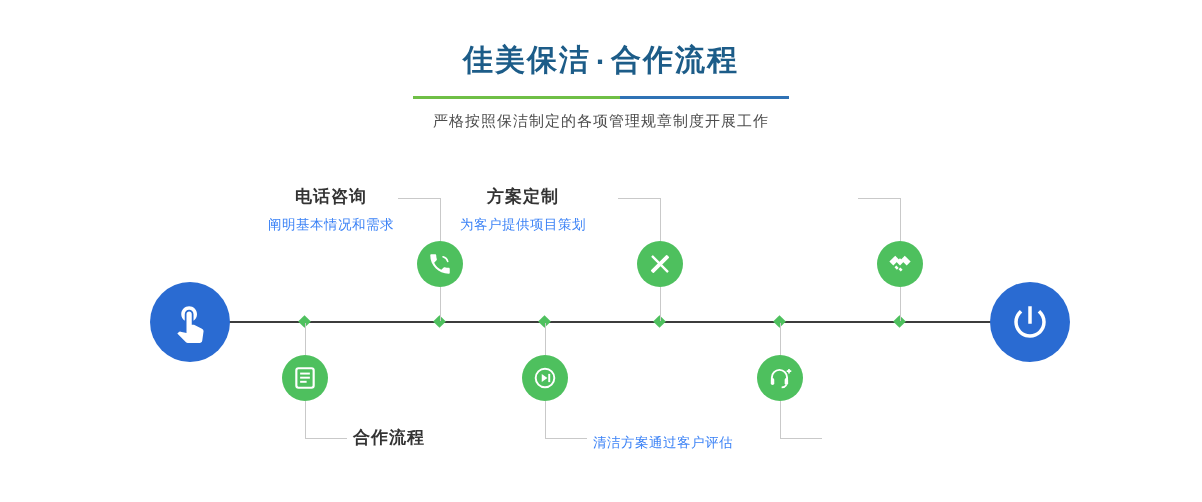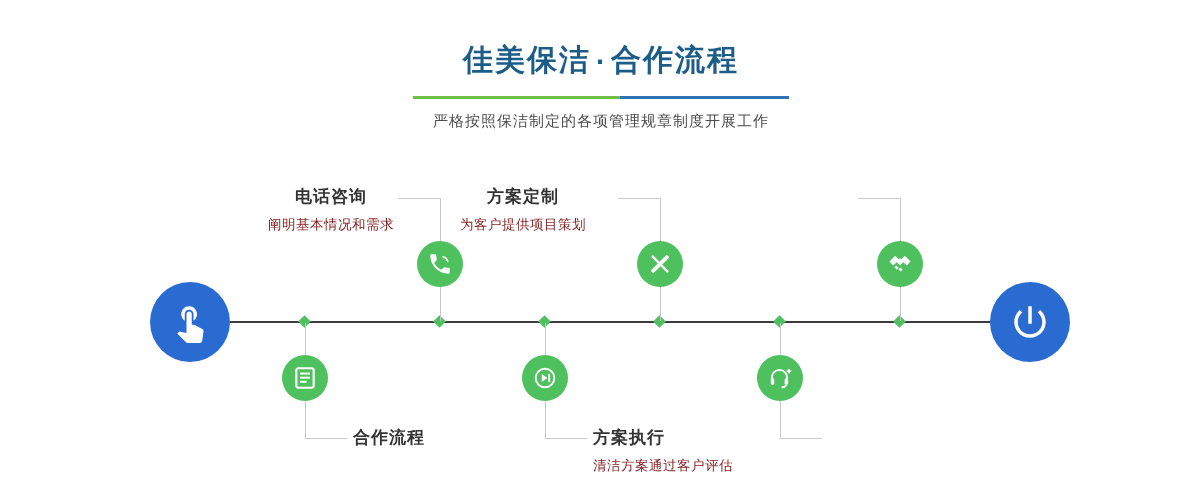--- a/index.html
+++ b/index.html
@@ -28,21 +28,21 @@
   .step-node svg { width: 26px; height: 26px; }
 
   .diamond { position: absolute; width: 9px; height: 9px; background: #4ec05e;
     transform: rotate(45deg); top: 317px; }
 
   .vline { position: absolute; width: 1px; background: #c9c9c9; }
   .hline { position: absolute; height: 1px; background: #c9c9c9; }
 
   .step-label { position: absolute; }
   .step-label .step-title { font-size: 17px; font-weight: bold; color: #333; letter-spacing: 1px; line-height: 23px; }
-  .step-label .step-desc  { font-size: 13.5px; color: #7f1d1d; margin-top: 7px; letter-spacing: 0.5px; white-space: nowrap; }
+  .step-label .step-desc  { font-size: 13.5px; color: #3b82f6; margin-top: 7px; letter-spacing: 0.5px; white-space: nowrap; }
   .label-top { text-align: center; }
   .label-bottom { text-align: left; }
 </style>
 </head>
 <body>
 
 <div class="canvas">
 
   <div class="page-title">佳美保洁·合作流程</div>
   <div class="title-underline">
@@ -134,21 +134,20 @@
   <div class="vline" style="left:545px; top:401px; height:37px"></div>
   <div class="hline" style="left:545px; top:438px; width:42px"></div>
   <div class="step-node" style="left:522px; top:355px">
     <svg viewBox="0 0 24 24">
       <circle cx="12" cy="12" r="8.6" fill="none" stroke="#fff" stroke-width="1.8"></circle>
       <path d="M9 8.2v7.6l5.2-3.8z" fill="#fff"></path>
       <rect x="15" y="8.2" width="1.8" height="7.6" fill="#fff"></rect>
     </svg>
   </div>
   <div class="step-label label-bottom" style="left:593px; top:427px">
-    <div class="step-title">方案执行</div>
     <div class="step-desc">清洁方案通过客户评估</div>
   </div>
 
   <div class="vline" style="left:780px; top:323px; height:32px"></div>
   <div class="vline" style="left:780px; top:401px; height:37px"></div>
   <div class="hline" style="left:780px; top:438px; width:42px"></div>
   <div class="step-node" style="left:757px; top:355px">
     <svg viewBox="0 0 24 24">
       <path d="M4.5 13v-1.5a7 7 0 0 1 14 0V13" fill="none" stroke="#fff" stroke-width="1.8"></path>
       <rect x="3.5" y="12" width="3.2" height="6.4" rx="1.6" fill="#fff"></rect>

